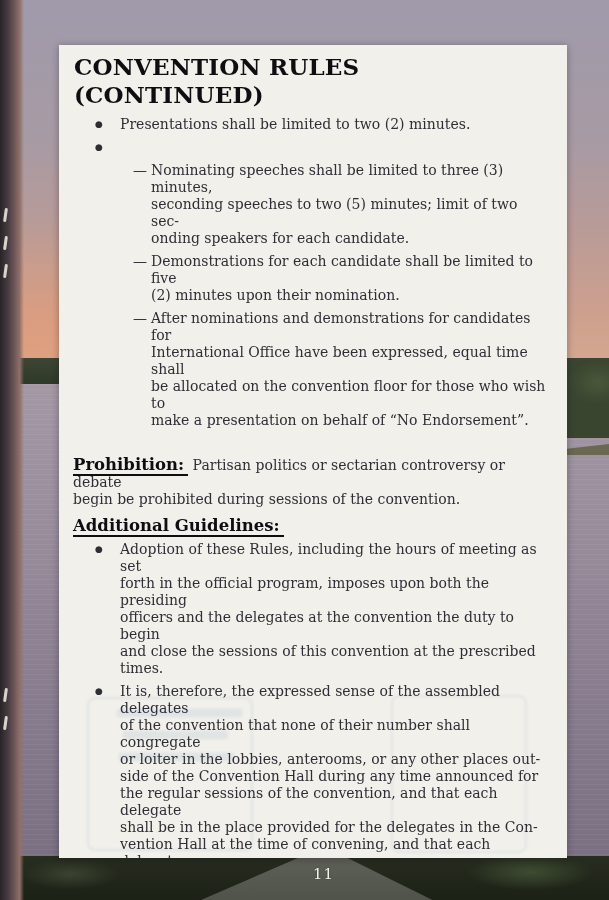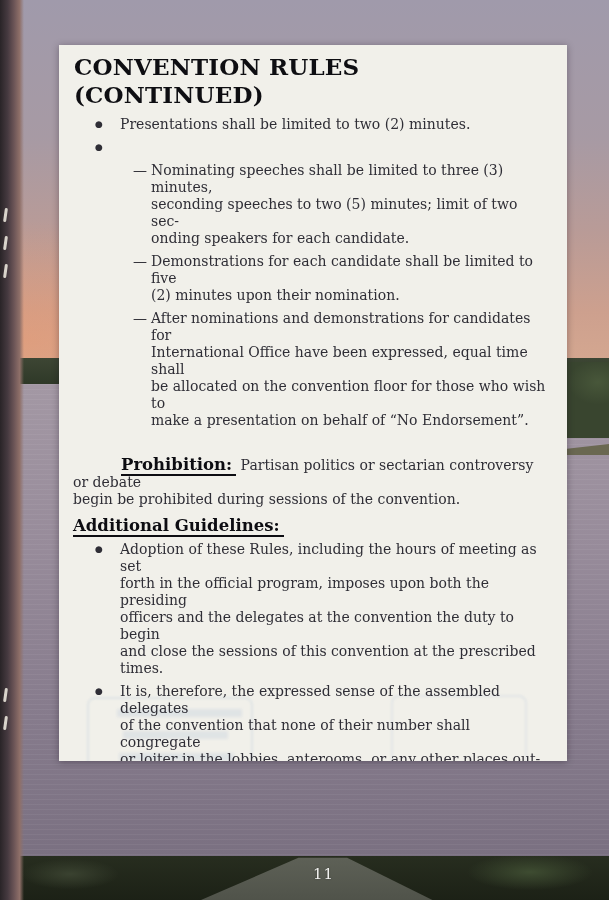--- a/index.html
+++ b/index.html
@@ -28,39 +28,39 @@
        linear-gradient(180deg,#272d1f,#1c2116);}
   .road{position:absolute;inset:0;
        clip-path:polygon(49% 4%,57% 4%,71% 100%,33% 100%);
        background:linear-gradient(180deg,#5e6157,#50534a);}
   .spine{position:absolute;left:0;top:0;width:24px;height:900px;
        background:linear-gradient(90deg,#292427 0%,#463a40 32%,#6b5456 58%,#8f7069 82%,rgba(150,115,105,0) 100%);}
   .staple{position:absolute;left:4px;width:3px;height:14px;background:#eae6db;
        border-radius:2px;transform:rotate(8deg);opacity:.9;}
 
   
-  .card{position:absolute;left:59px;top:45px;width:508px;height:716px;z-index:5;
+  .card{position:absolute;left:59px;top:45px;width:508px;height:813px;z-index:5;
         background:#f1f0ea;box-sizing:border-box;padding:8px 19px 0 14px;
         box-shadow:0 1px 7px rgba(20,15,25,0.35);overflow:hidden;}
   .card-content{position:relative;z-index:1;}
 
   .title{font-size:23px;line-height:28px;font-weight:bold;letter-spacing:.2px;
         color:#0e0e12;margin:0 0 7px 1px;}
 
   .body-text{font-size:14px;line-height:17px;color:#2f2e36;}
   .txt{white-space:pre-line;}
 
   .b-row{display:flex;margin:0 0 6px 22px;}
   .b-row .mk{flex:none;width:25px;font-size:9px;line-height:17px;color:#2f2e36;}
   .d-row{display:flex;margin:0 0 6px 60px;}
   .d-row .mk{flex:none;width:18px;line-height:17px;}
 
   .sect{margin:9px 0 7px 0;white-space:pre-line;font-size:14px;line-height:17px;color:#2f2e36;}
   .hd{font-weight:bold;font-size:16.5px;line-height:19px;color:#0d0d12;
-      border-bottom:2px solid #0d0d12;padding-right:4px;margin-left:48px;}
+      border-bottom:2px solid #0d0d12;padding-right:4px;}
   .standalone-hd{display:inline-block;margin:1px 0 4px 0;}
 
   
   .ghost{position:absolute;z-index:0;}
   .ghost-frame-l{left:28px;top:652px;width:162px;height:150px;
       border:2px solid rgba(130,160,205,0.14);border-radius:8px;filter:blur(1px);}
   .ghost-frame-r{left:332px;top:650px;width:132px;height:154px;
       border:2px solid rgba(130,160,205,0.13);border-radius:8px;filter:blur(1px);}
   .ghost-line{height:8px;background:rgba(110,145,200,0.13);filter:blur(1.5px);}
   .gl1{left:58px;top:664px;width:125px;}

